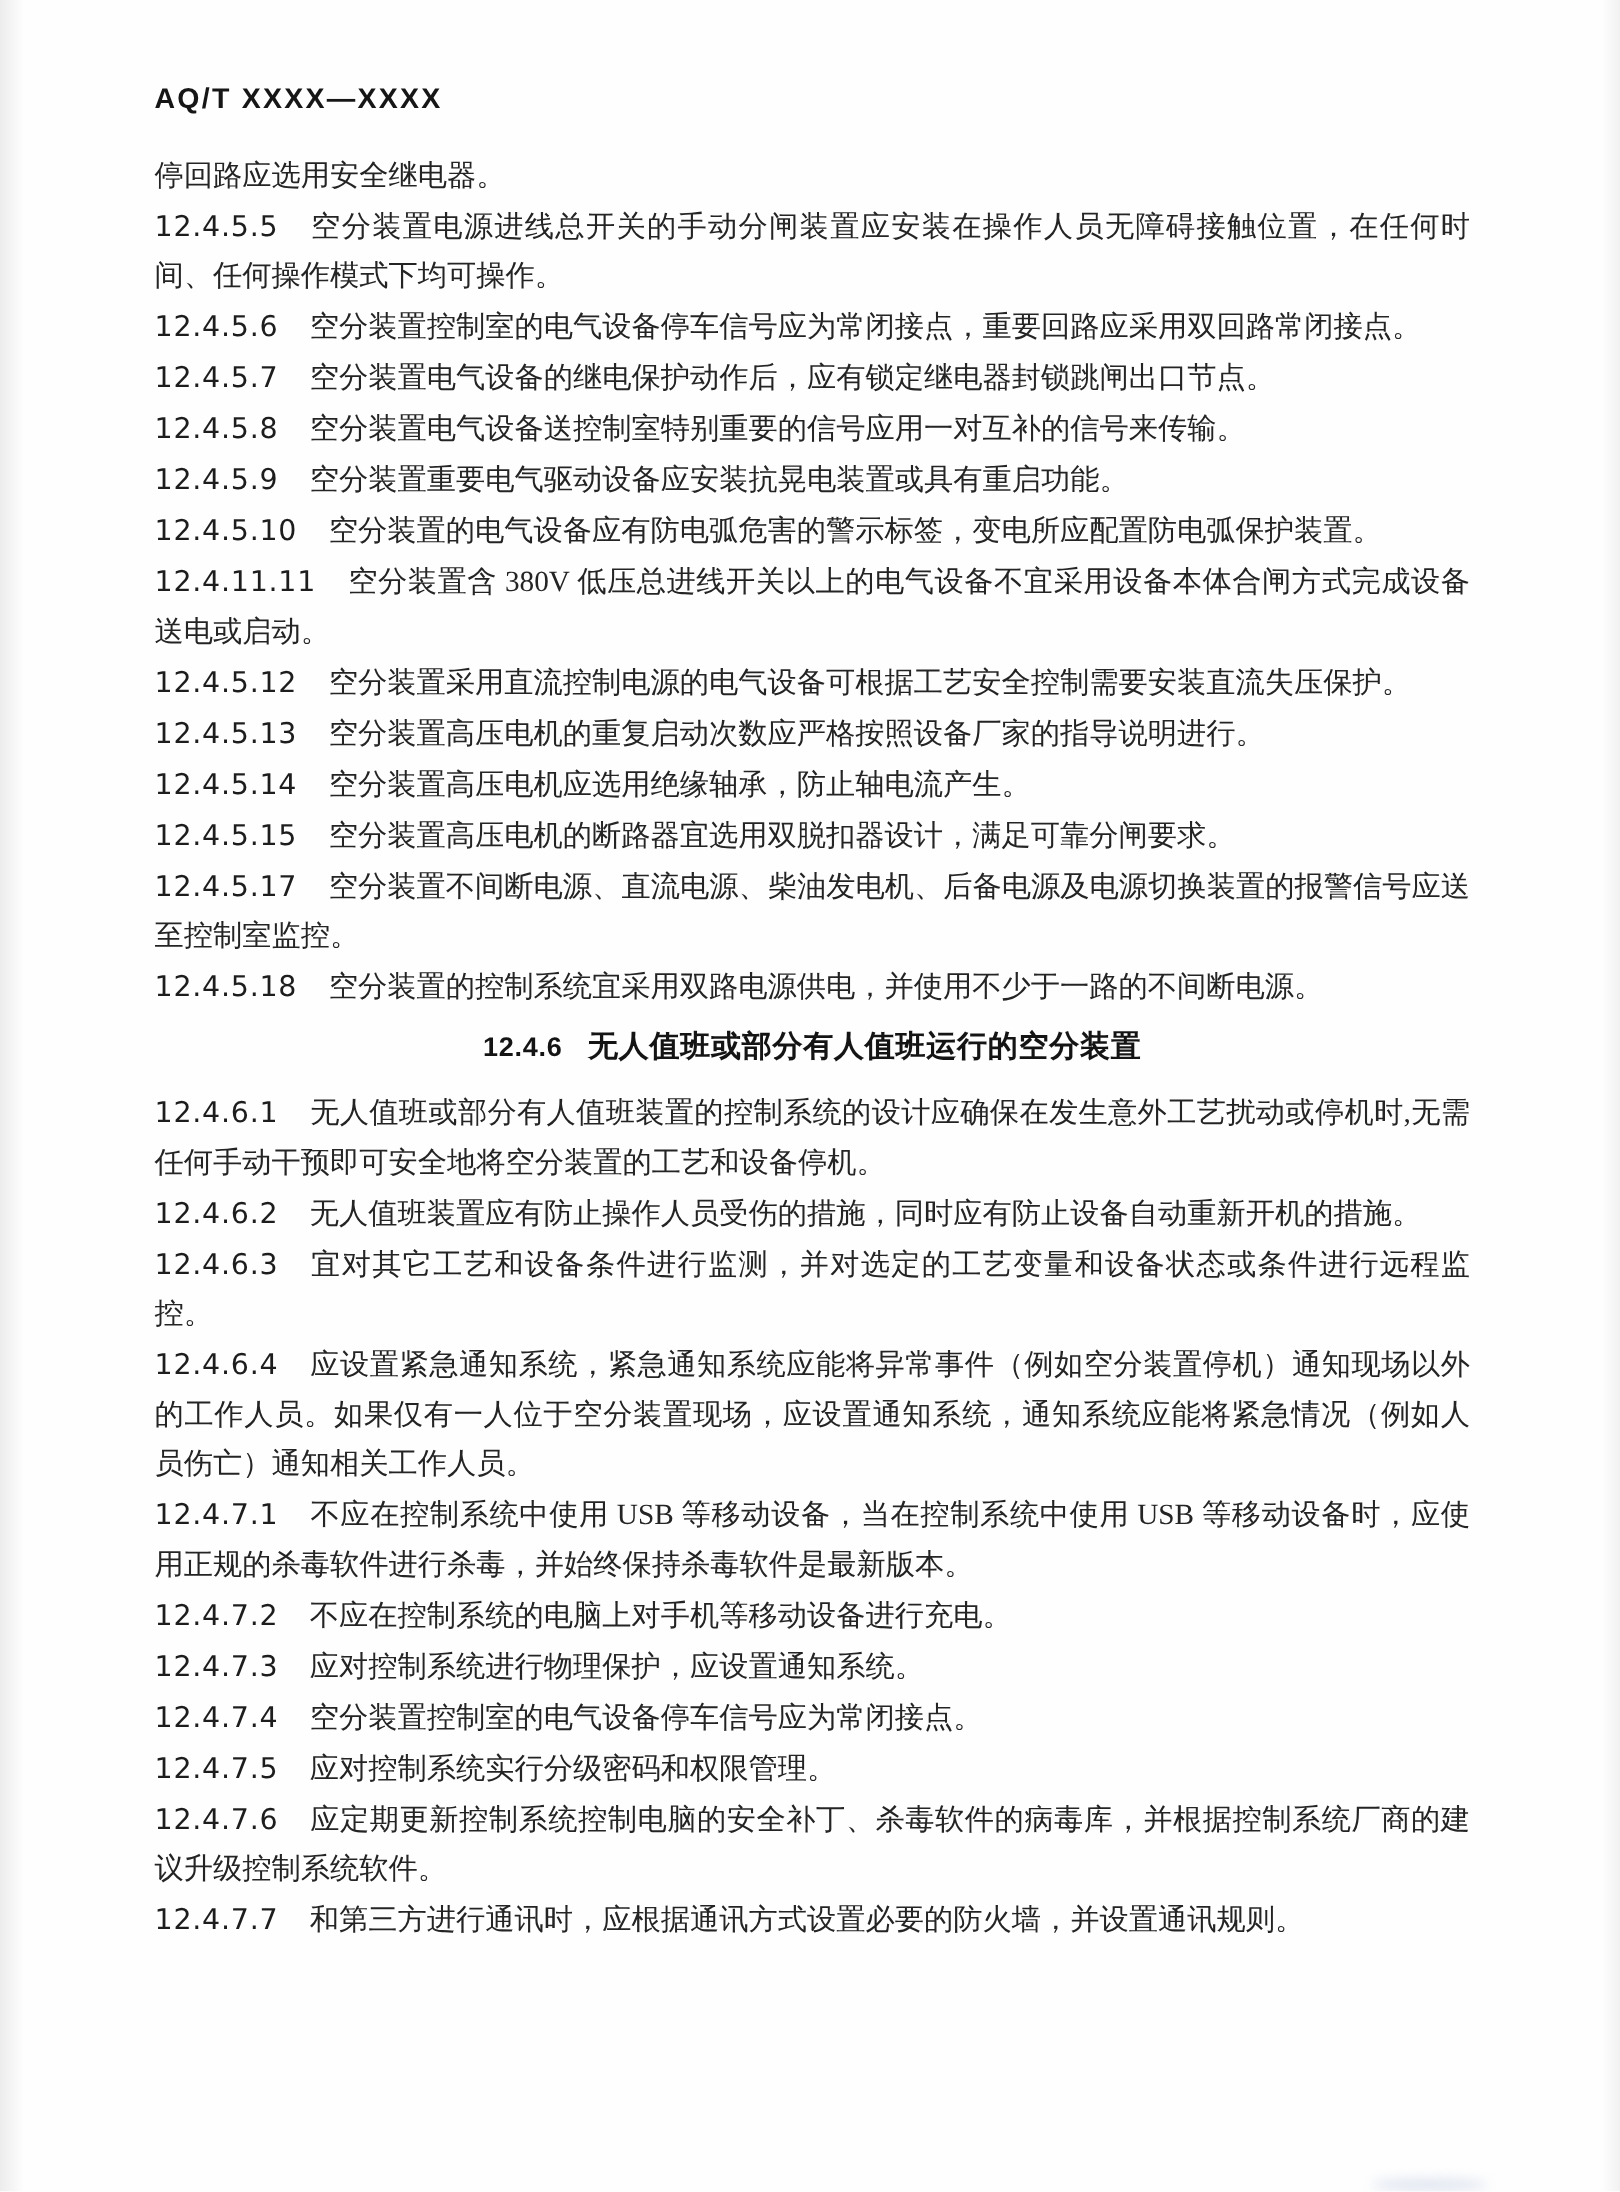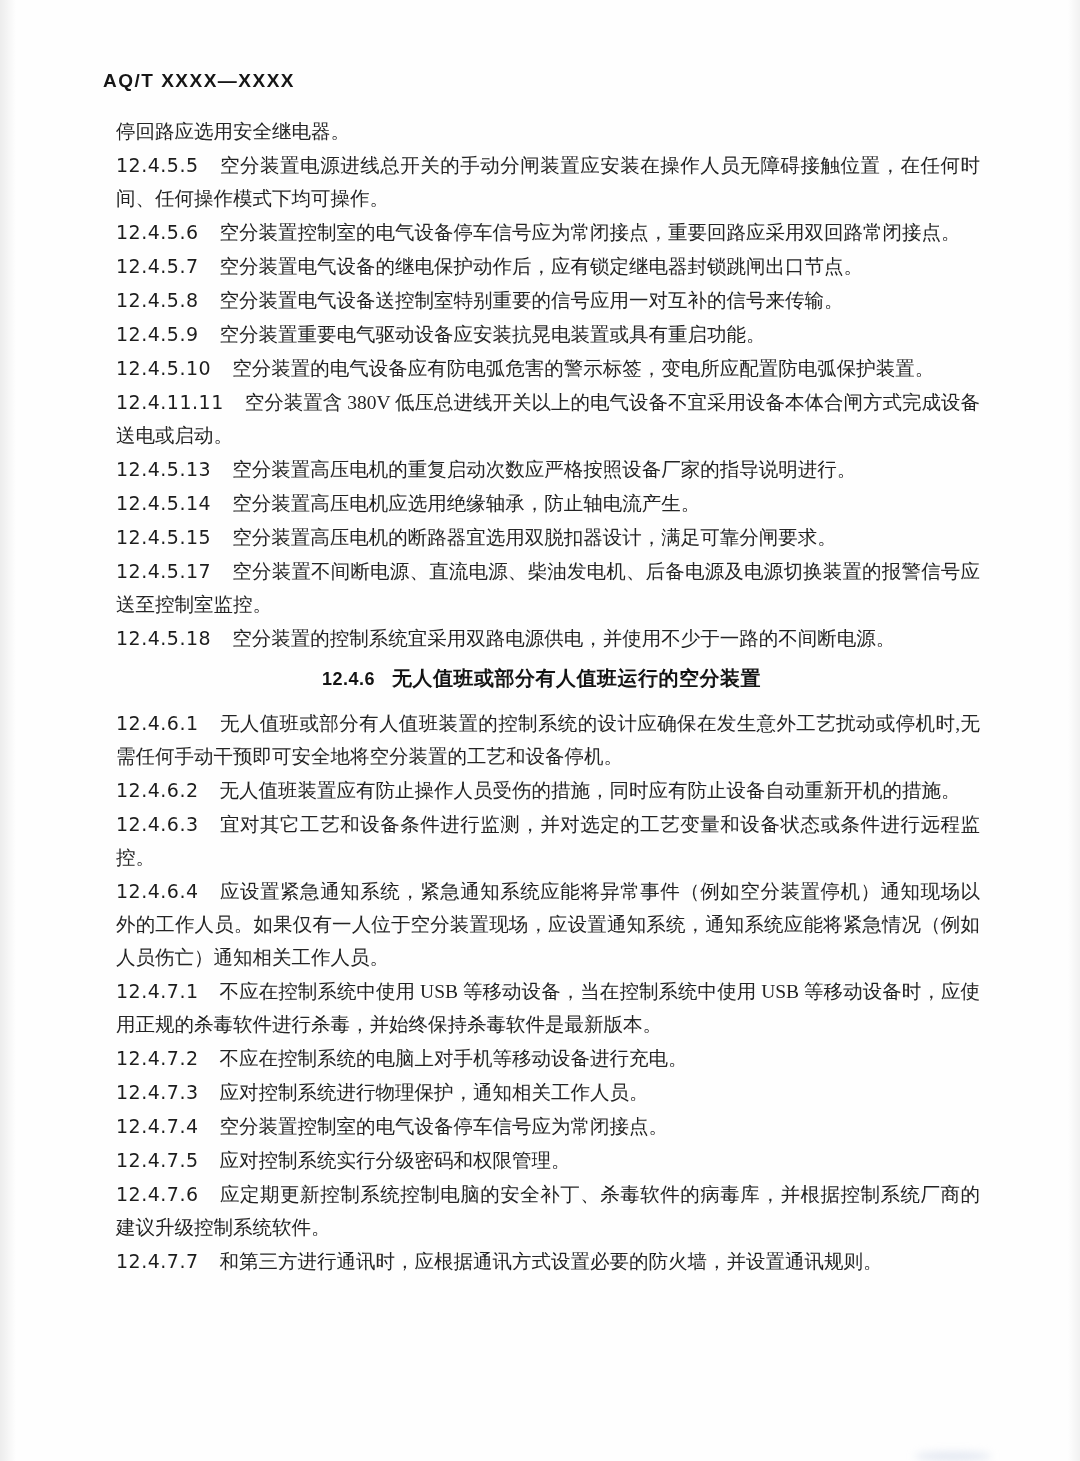--- a/index.html
+++ b/index.html
@@ -7,21 +7,21 @@
   body {
     width: 1080px; height: 1461px;
     background: #fdfdfd;
     font-family: "Liberation Serif", "DejaVu Serif", serif;
     color: #242424;
     position: relative;
     overflow: hidden;
   }
   .page {
     width: 1080px; height: 1461px;
-    padding: 70px 100px 0 103px;
+    padding: 56px 100px 0 103px;
     position: relative;
     background: #fefefe;
   }
   
   .edge-left {
     position: absolute; left: 0; top: 0; width: 16px; height: 1461px;
     background: linear-gradient(90deg, rgba(0,0,0,0.07), rgba(0,0,0,0));
     pointer-events: none;
   }
   .edge-right {
@@ -37,21 +37,21 @@
     color: #161616;
     margin: 0 0 23px 0;
   }
   .body-text p { margin: 0; }
   p.plain, p.clause {
     font-size: 19.5px;
     line-height: 33px;
     text-align: justify;
     text-justify: inter-ideograph;
     color: #242424;
-    margin: 0 0 1px 13px;
+    margin: 0 0 1px 0;
   }
   p.clause .num {
     font-family: "DejaVu Sans", "Liberation Sans", sans-serif;
     font-size: 19px;
     letter-spacing: 0.5px;
     color: #1d1d1d;
     margin-right: 21px;
     white-space: nowrap;
   }
   p.heading {
@@ -89,33 +89,34 @@
 
   <div class="body-text">
       <p class="plain"><span class="txt">停回路应选用安全继电器。</span></p>
       <p class="clause"><span class="num">12.4.5.5</span><span class="txt">空分装置电源进线总开关的手动分闸装置应安装在操作人员无障碍接触位置，在任何时间、任何操作模式下均可操作。</span></p>
       <p class="clause"><span class="num">12.4.5.6</span><span class="txt">空分装置控制室的电气设备停车信号应为常闭接点，重要回路应采用双回路常闭接点。</span></p>
       <p class="clause"><span class="num">12.4.5.7</span><span class="txt">空分装置电气设备的继电保护动作后，应有锁定继电器封锁跳闸出口节点。</span></p>
       <p class="clause"><span class="num">12.4.5.8</span><span class="txt">空分装置电气设备送控制室特别重要的信号应用一对互补的信号来传输。</span></p>
       <p class="clause"><span class="num">12.4.5.9</span><span class="txt">空分装置重要电气驱动设备应安装抗晃电装置或具有重启功能。</span></p>
       <p class="clause"><span class="num">12.4.5.10</span><span class="txt">空分装置的电气设备应有防电弧危害的警示标签，变电所应配置防电弧保护装置。</span></p>
       <p class="clause"><span class="num">12.4.11.11</span><span class="txt">空分装置含 380V 低压总进线开关以上的电气设备不宜采用设备本体合闸方式完成设备送电或启动。</span></p>
+      <p class="clause"><span class="num">12.4.5.12</span><span class="txt">空分装置采用直流控制电源的电气设备可根据工艺安全控制需要安装直流失压保护。</span></p>
       <p class="clause"><span class="num">12.4.5.13</span><span class="txt">空分装置高压电机的重复启动次数应严格按照设备厂家的指导说明进行。</span></p>
       <p class="clause"><span class="num">12.4.5.14</span><span class="txt">空分装置高压电机应选用绝缘轴承，防止轴电流产生。</span></p>
       <p class="clause"><span class="num">12.4.5.15</span><span class="txt">空分装置高压电机的断路器宜选用双脱扣器设计，满足可靠分闸要求。</span></p>
       <p class="clause"><span class="num">12.4.5.17</span><span class="txt">空分装置不间断电源、直流电源、柴油发电机、后备电源及电源切换装置的报警信号应送至控制室监控。</span></p>
       <p class="clause"><span class="num">12.4.5.18</span><span class="txt">空分装置的控制系统宜采用双路电源供电，并使用不少于一路的不间断电源。</span></p>
       <p class="heading"><span class="num">12.4.6</span><span class="txt">无人值班或部分有人值班运行的空分装置</span></p>
       <p class="clause"><span class="num">12.4.6.1</span><span class="txt">无人值班或部分有人值班装置的控制系统的设计应确保在发生意外工艺扰动或停机时,无需任何手动干预即可安全地将空分装置的工艺和设备停机。</span></p>
       <p class="clause"><span class="num">12.4.6.2</span><span class="txt">无人值班装置应有防止操作人员受伤的措施，同时应有防止设备自动重新开机的措施。</span></p>
       <p class="clause"><span class="num">12.4.6.3</span><span class="txt">宜对其它工艺和设备条件进行监测，并对选定的工艺变量和设备状态或条件进行远程监控。</span></p>
       <p class="clause"><span class="num">12.4.6.4</span><span class="txt">应设置紧急通知系统，紧急通知系统应能将异常事件（例如空分装置停机）通知现场以外的工作人员。如果仅有一人位于空分装置现场，应设置通知系统，通知系统应能将紧急情况（例如人员伤亡）通知相关工作人员。</span></p>
       <p class="clause"><span class="num">12.4.7.1</span><span class="txt">不应在控制系统中使用 USB 等移动设备，当在控制系统中使用 USB 等移动设备时，应使用正规的杀毒软件进行杀毒，并始终保持杀毒软件是最新版本。</span></p>
       <p class="clause"><span class="num">12.4.7.2</span><span class="txt">不应在控制系统的电脑上对手机等移动设备进行充电。</span></p>
-      <p class="clause"><span class="num">12.4.7.3</span><span class="txt">应对控制系统进行物理保护，通知相关工作人员。</span></p>
+      <p class="clause"><span class="num">12.4.7.3</span><span class="txt">应对控制系统进行物理保护，应设置通知系统。</span></p>
       <p class="clause"><span class="num">12.4.7.4</span><span class="txt">空分装置控制室的电气设备停车信号应为常闭接点。</span></p>
       <p class="clause"><span class="num">12.4.7.5</span><span class="txt">应对控制系统实行分级密码和权限管理。</span></p>
       <p class="clause"><span class="num">12.4.7.6</span><span class="txt">应定期更新控制系统控制电脑的安全补丁、杀毒软件的病毒库，并根据控制系统厂商的建议升级控制系统软件。</span></p>
       <p class="clause"><span class="num">12.4.7.7</span><span class="txt">和第三方进行通讯时，应根据通讯方式设置必要的防火墙，并设置通讯规则。</span></p>
     </div>
 
   <div class="scan-smudge"></div>
 </div>
 
 </body></html>

